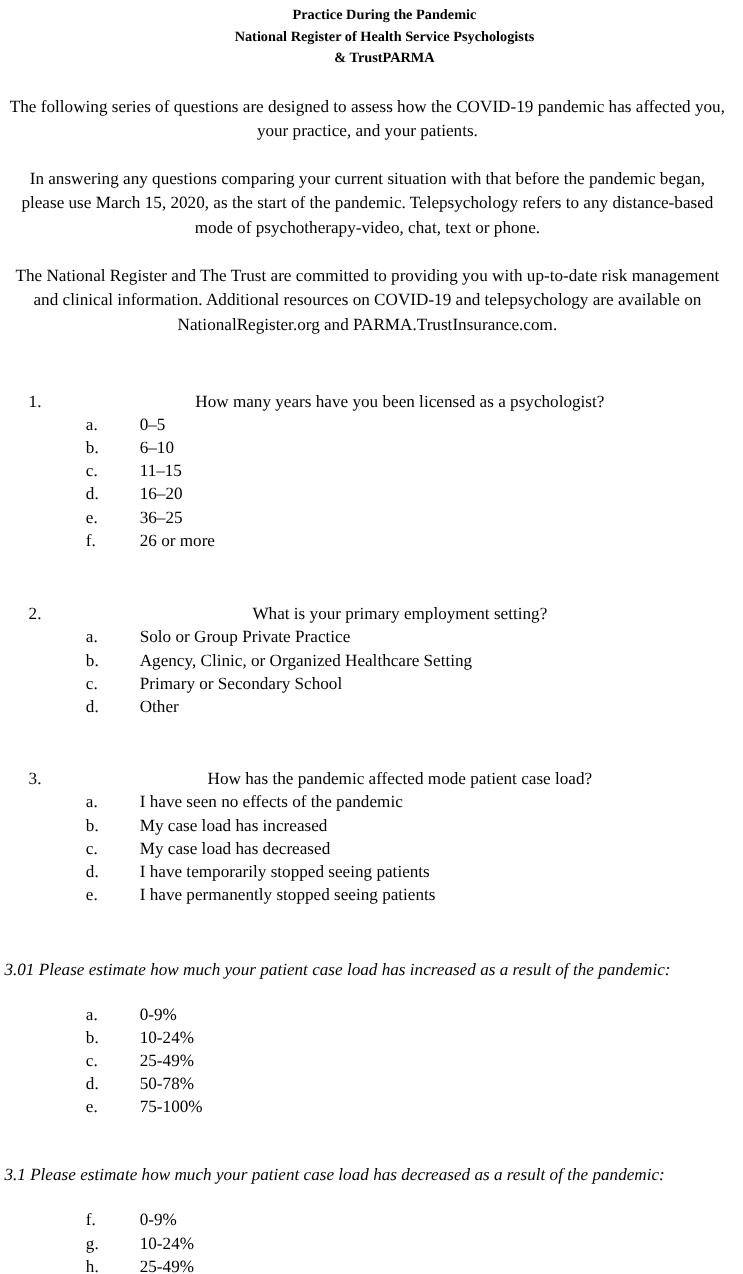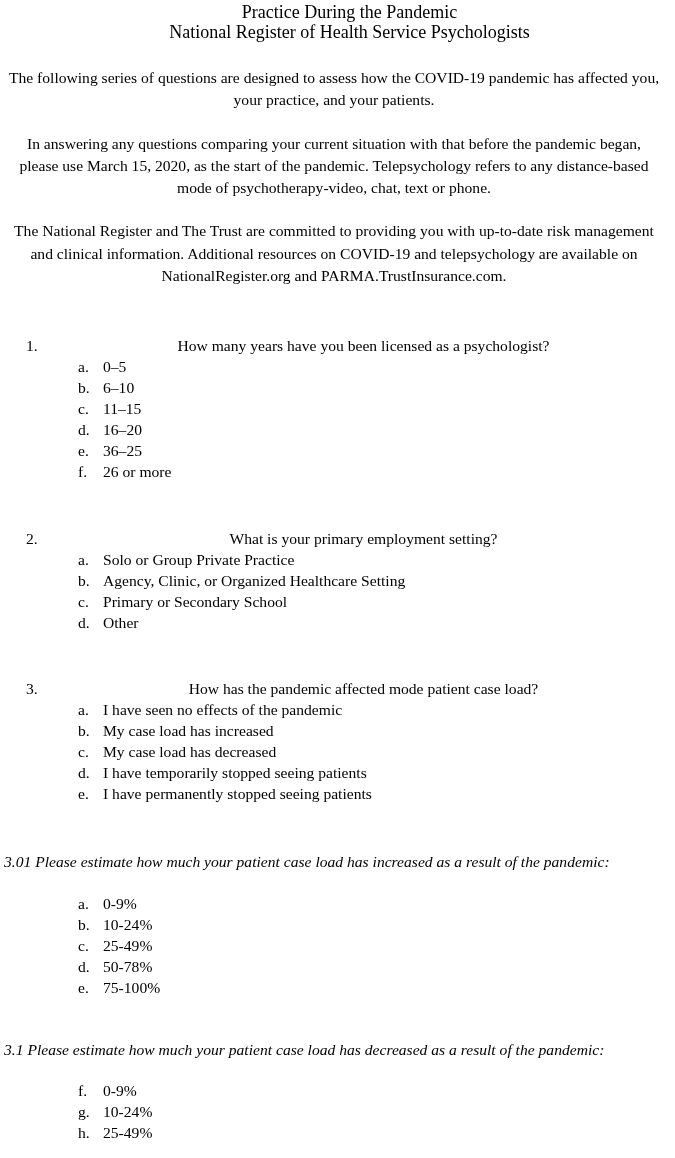--- a/index.html
+++ b/index.html
@@ -19,22 +19,22 @@
     position: relative;
     width: 675px;
     height: 1158px;
     box-sizing: border-box;
     padding: 0;
   }
 
   
   .doc-header {
     text-align: center;
-    font-weight: normal;
-    font-size: 18px;
+    font-weight: bold;
+    font-size: 13px;
     line-height: 19.5px;
     padding-top: 3px;
     margin-left: 24px;
   }
   .doc-header .hline {
     display: block;
     white-space: nowrap;
   }
 
   
@@ -92,20 +92,21 @@
     padding-left: 78px;
     line-height: 21px;
   }
   .opt-letter {
     width: 25px;
     flex: 0 0 25px;
   }
   .opt-text {
     flex: 1 1 auto;
     white-space: nowrap;
+    margin-left: 24px;
   }
 
   
   .sub-block {
     font-size: 15.6px;
     line-height: 22.3px;
     margin-left: 4px;
     width: 660px;
   }
   .sub-block.s301 { margin-top: 47px; }
@@ -124,20 +125,21 @@
   .sub-list .opt-line { padding-left: 74px; }
 </style>
 </head>
 <body>
 
 <div class="page">
 
   <div class="doc-header">
     <span class="hline">Practice During the Pandemic</span>
     <span class="hline">National Register of Health Service Psychologists</span>
+    <span class="hline">&amp; TrustPARMA</span>
   </div>
 
   <div class="intro">
     <p class="para p1">The following series of questions are designed to assess how the COVID-19 pandemic has affected you, your practice, and your patients.</p>
     <p class="para p2">In answering any questions comparing your current situation with that before the pandemic began, please use March 15, 2020, as the start of the pandemic. Telepsychology refers to any distance-based mode of psychotherapy-video, chat, text or phone.</p>
     <p class="para p3">The National Register and The Trust are committed to providing you with up-to-date risk management and clinical information. Additional resources on COVID-19 and telepsychology are available on NationalRegister.org and PARMA.TrustInsurance.com.</p>
   </div>
 
   <div class="question-block q1-block">
     <div class="q-line">

